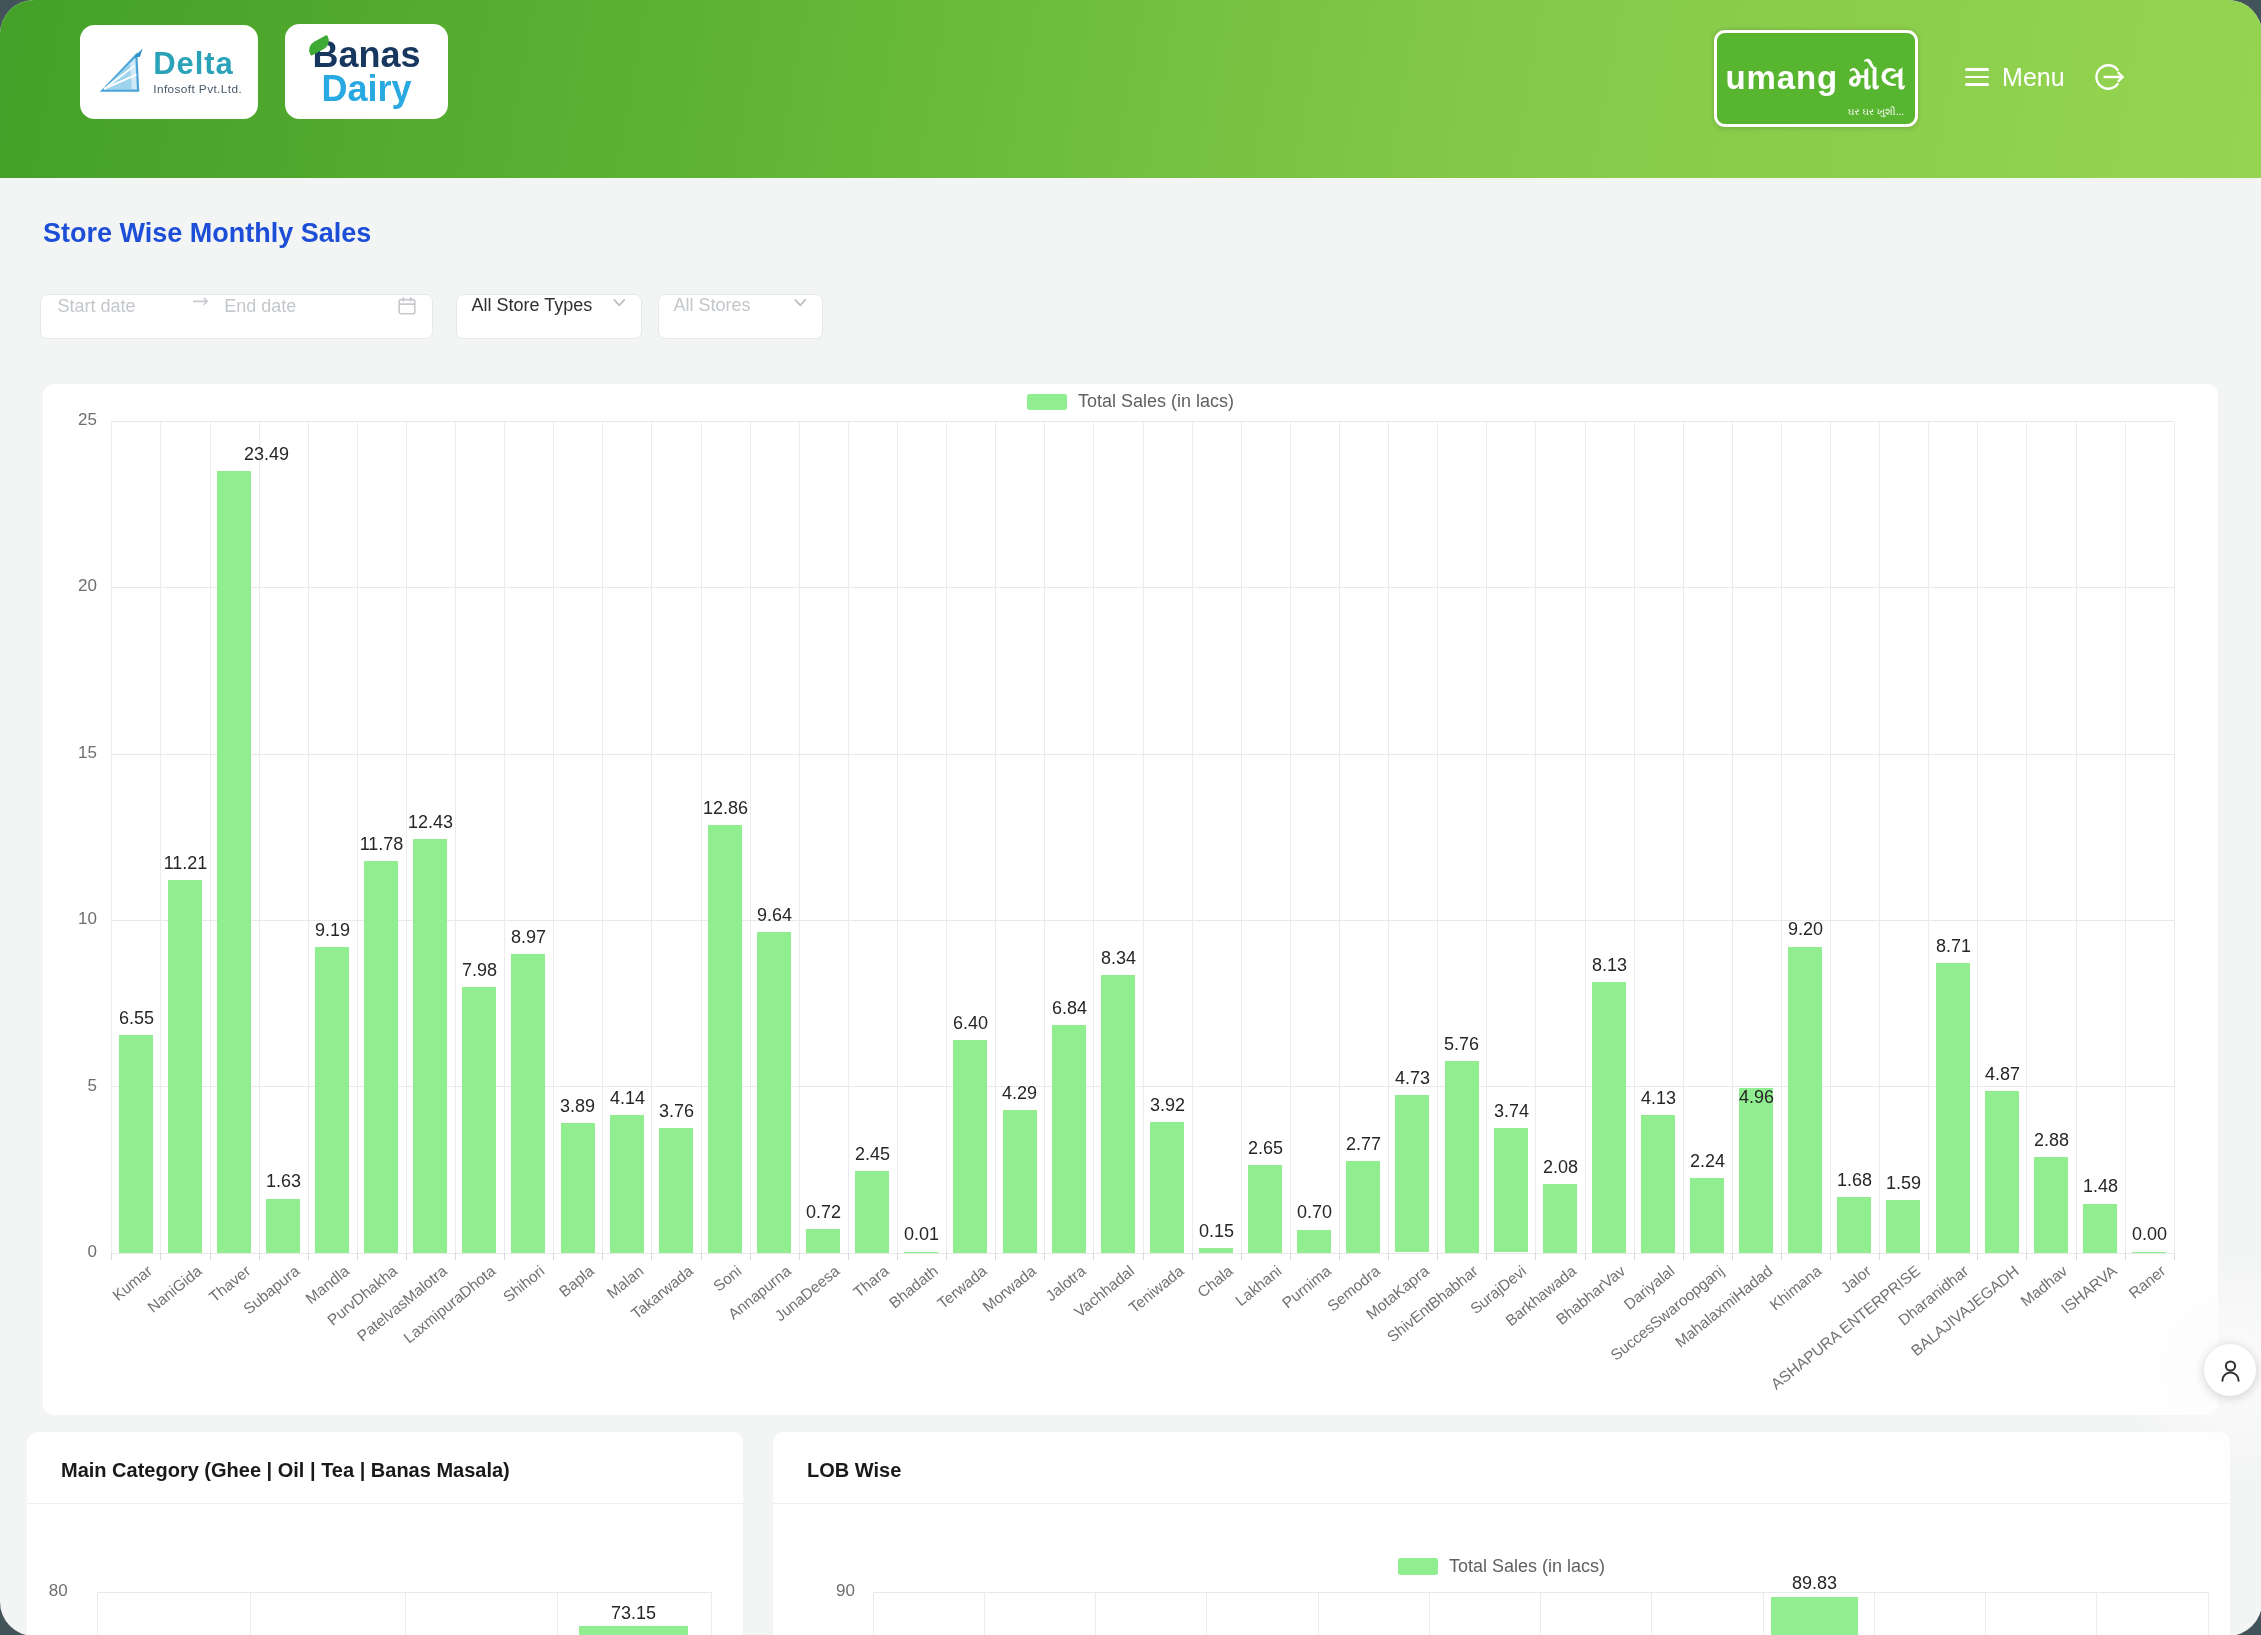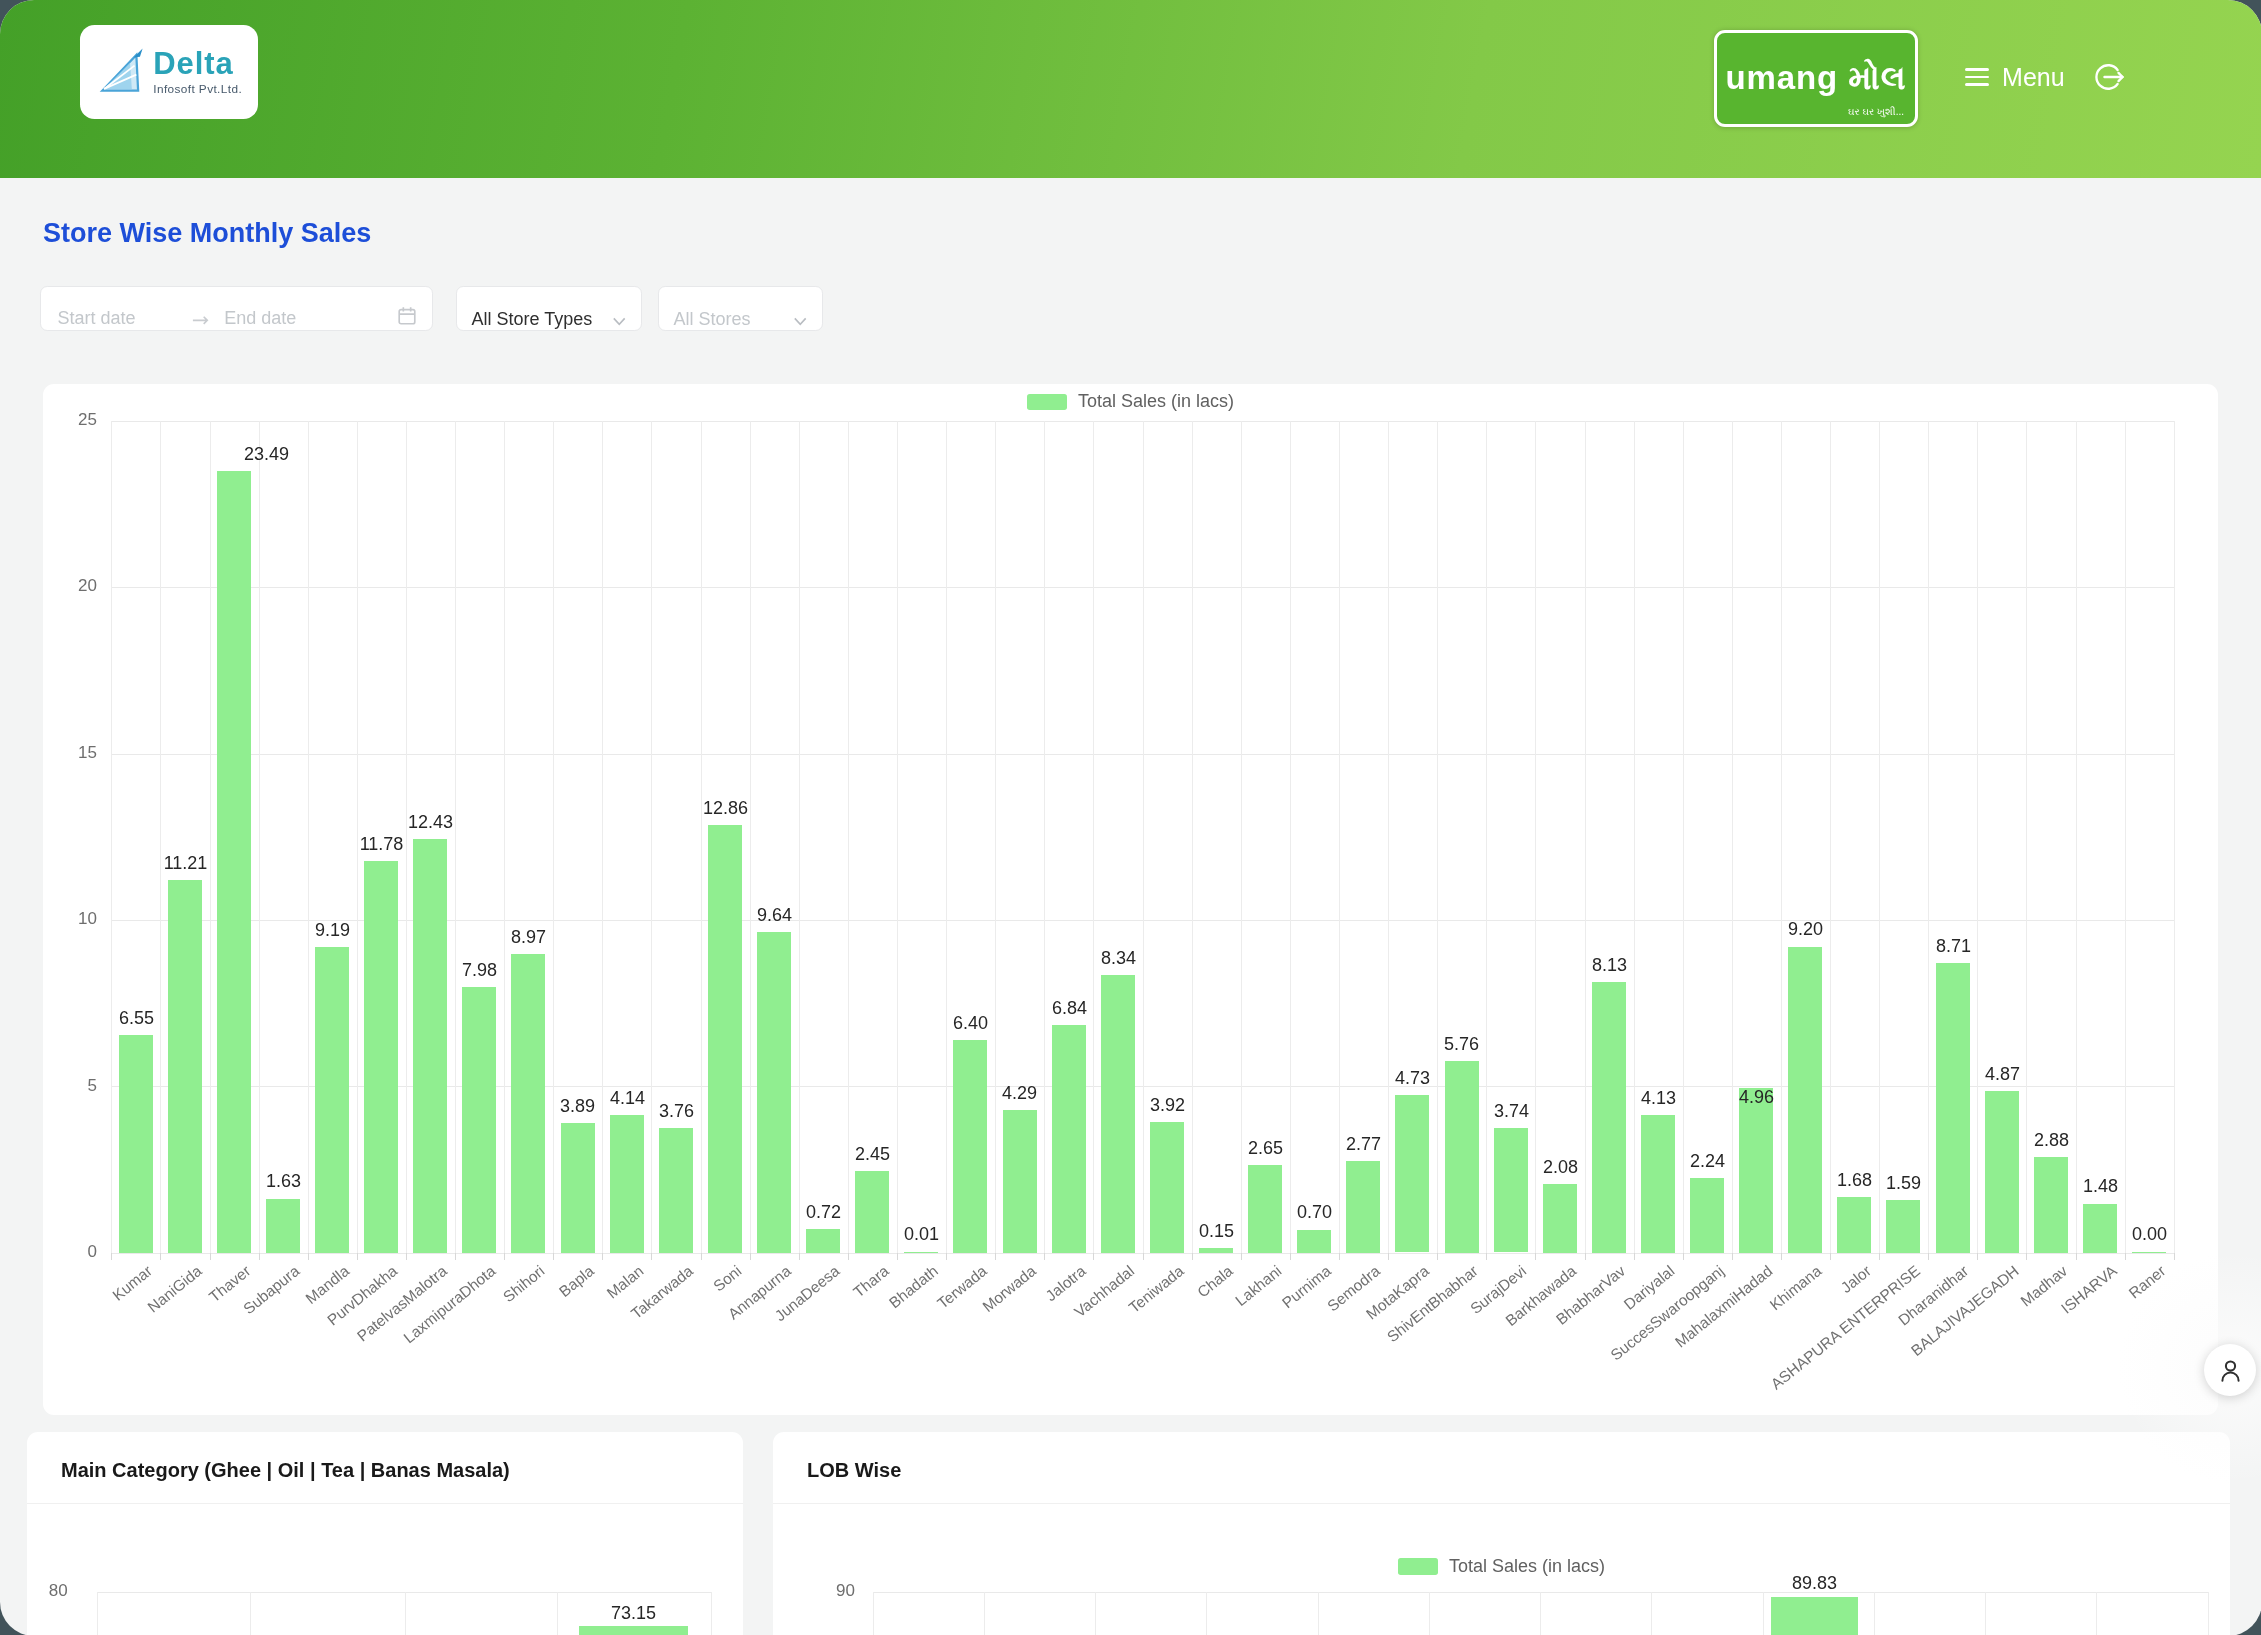--- a/index.html
+++ b/index.html
@@ -21,21 +21,21 @@
     border-radius:11px;box-shadow:0 0.9px 5.4px rgba(0,0,0,.18);display:flex;align-items:center;justify-content:center;}
   .umang .u1{color:#fff;font-size:33px;font-weight:700;letter-spacing:0.9px;}
   .umang .u2{position:absolute;right:11px;bottom:6.3px;color:#fff;font-size:10px;}
   .menu{position:absolute;left:1965px;top:57px;height:40px;display:flex;align-items:center;gap:12.7px;cursor:pointer;}
   .hamb span{display:block;width:24.4px;height:2.7px;background:#fff;border-radius:1.8px;margin:4.5px 0;}
   .menu-label{color:#fff;font-size:25px;}
   .logout{position:absolute;left:2090px;top:58px;width:38px;height:38px;cursor:pointer;}
 
   
   .page-title{position:absolute;left:43px;top:218px;font-size:27px;font-weight:700;color:#1d4ed8;}
-  .ctrl{position:absolute;top:286px;height:45px;background:#fff;border:0.9px solid #e7e8ea;border-radius:7.2px;display:flex;align-items:flex-end;}
+  .ctrl{position:absolute;top:294px;height:45px;background:#fff;border:0.9px solid #e7e8ea;border-radius:7.2px;display:flex;align-items:flex-start;}
   .daterange{left:40px;width:393px;padding:0 14.5px;}
   .daterange input{border:none;outline:none;font-size:18px;color:#333;width:136px;background:transparent;}
   .daterange input::placeholder{color:#c3c7cb;}
   .sel{padding:0 14.5px;justify-content:space-between;cursor:pointer;}
   .sel-types{left:456px;width:186px;}
   .sel-stores{left:658px;width:165px;}
   .sel .val{font-size:18px;color:#2f2f2f;}
   .sel .ph{color:#c3c7cb;}
   .muted-ic{color:#c6cacd;}
 
@@ -83,20 +83,27 @@
           <path d="M9 49 L45 33" stroke="#fff" stroke-width="2"></path>
           <path d="M42 14 L52 4 L49 13 Z" fill="#2a8fc9"></path>
         </svg>
       </span>
       <span class="delta-text">
         <div class="t1">Delta</div>
         <div class="t2">Infosoft Pvt.Ltd.</div>
       </span>
     </div>
 
+    <div class="logo-card banas-card">
+      <div class="b1">
+        <span class="leaf"></span>
+        <span>Banas</span>
+      </div>
+      <div class="b2">Dairy</div>
+    </div>
 
     <div class="umang">
       <span class="u1">umang મોલ</span>
       <span class="u2">ઘર ઘર ખુશી...</span>
     </div>
 
     <div class="menu">
       <span class="hamb">
           <span></span>
           <span></span>

